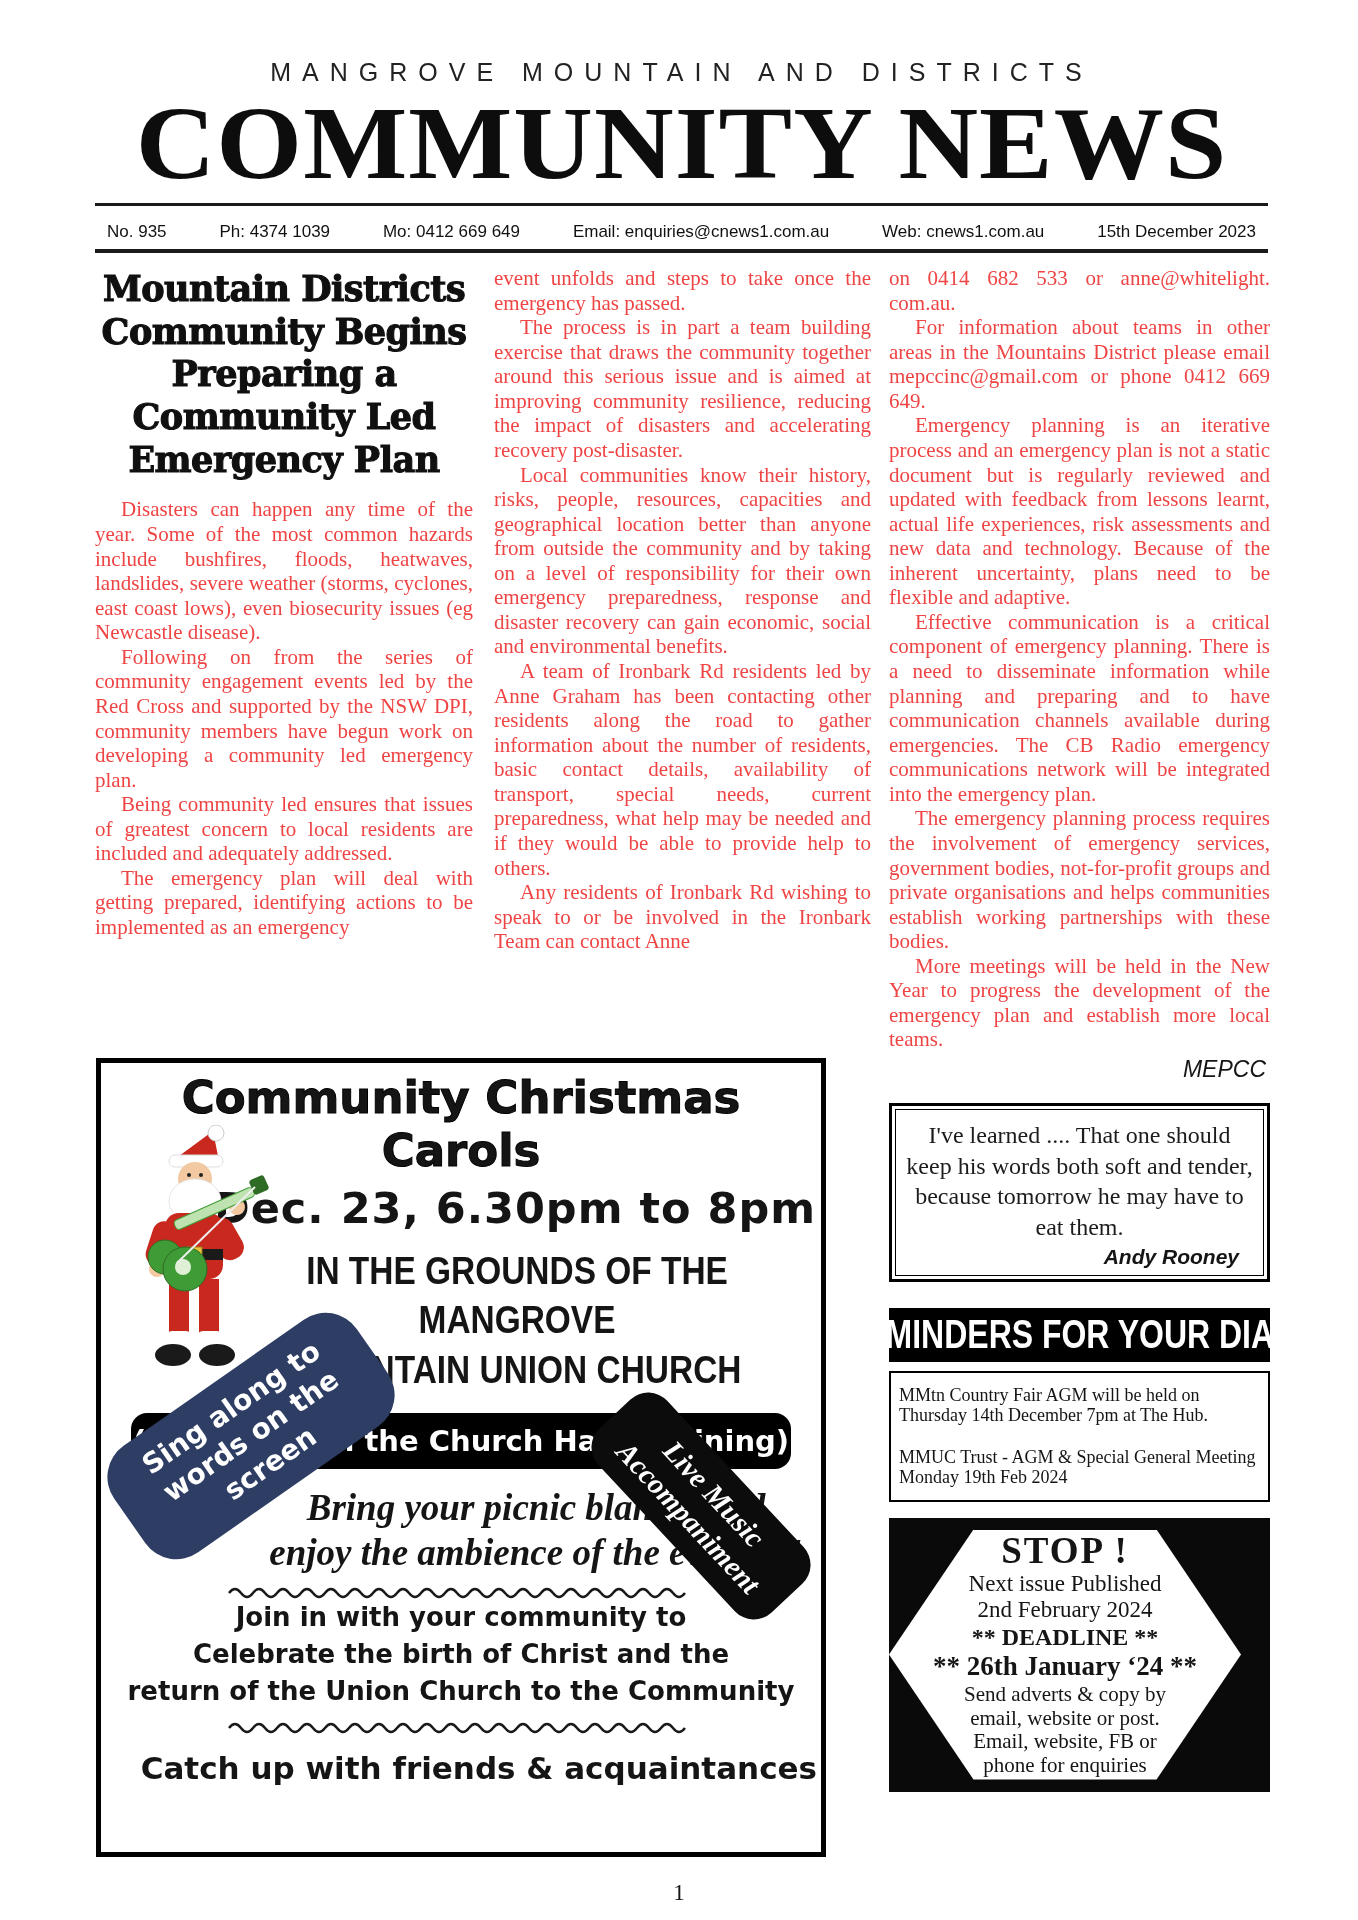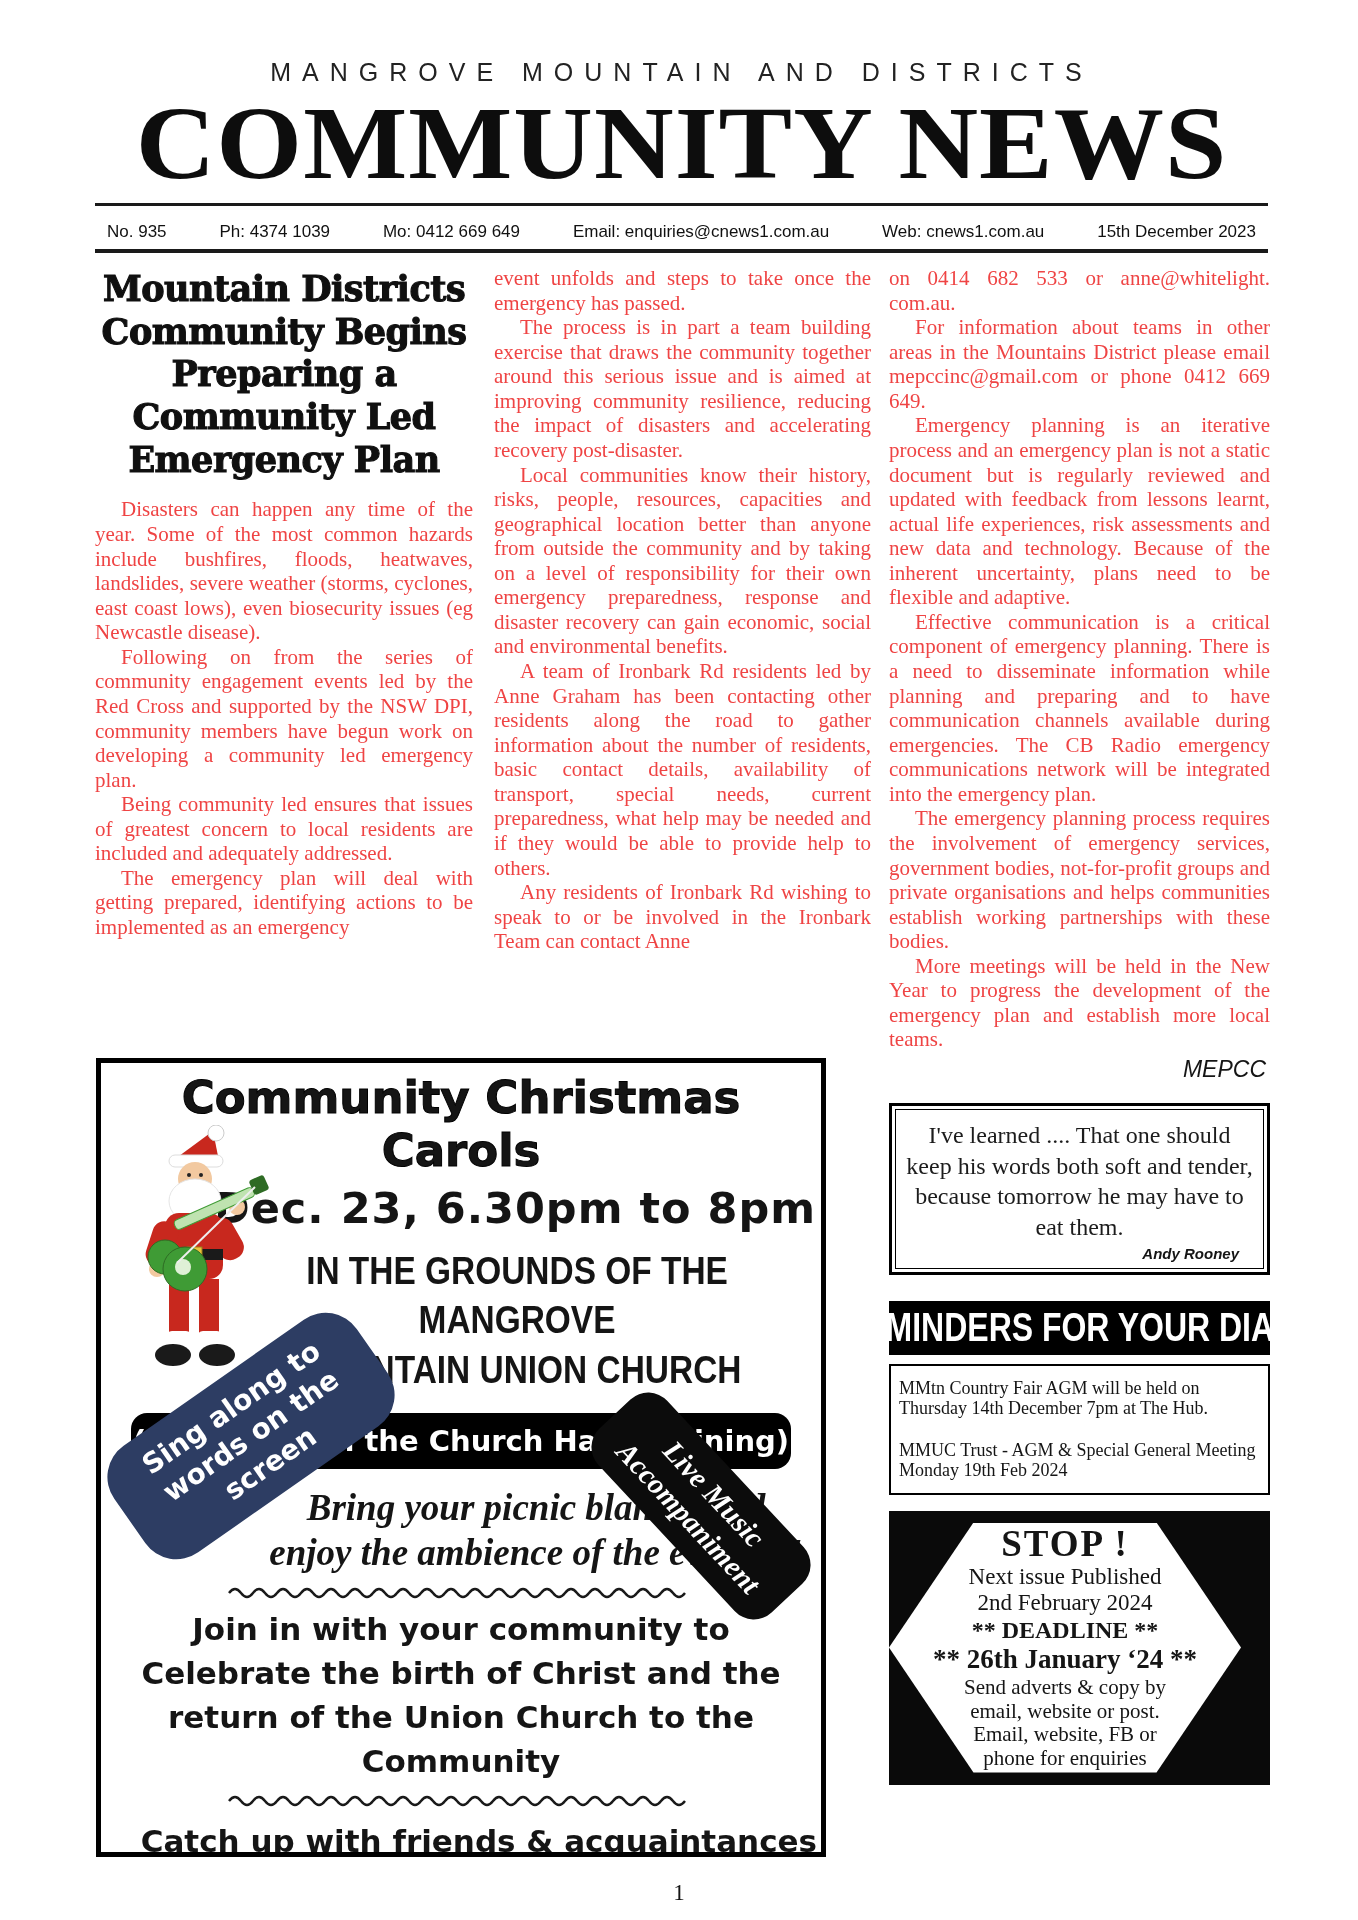--- a/index.html
+++ b/index.html
@@ -35,21 +35,21 @@
   .body-p {
     font-size:21px; line-height:1.17; text-align:justify; color:#ef4444;
     font-family:"Liberation Serif", serif;
   }
   .body-p.indent { text-indent:26px; }
   .byline { text-align:right; font-family:"Liberation Sans", sans-serif; font-style:italic; font-size:23px; margin-top:4px; padding-right:4px; }
   
   .quote-outer { border:3px solid #000; padding:3px; margin-top:20px; background:#fff; }
   .quote-inner { border:1px solid #000; padding:10px 8px 6px 8px; }
   .quote-text { font-size:24px; line-height:1.28; text-align:center; color:#1c1c1c; }
-  .quote-attrib { text-align:right; font-family:"Liberation Sans", sans-serif; font-style:italic; font-weight:bold; font-size:15px; padding-right:16px; margin-top:2px; }
+  .quote-attrib { text-align:right; font-family:"Liberation Sans", sans-serif; font-style:italic; font-weight:bold; font-size:21px; padding-right:16px; margin-top:2px; }
   
   .reminders { margin-top:26px; }
   .reminders-banner {
     background:#000; color:#fff; height:54px; display:flex; align-items:center; justify-content:center;
   }
   .reminders-banner span {
     font-family:"Liberation Sans", sans-serif; font-weight:bold; font-size:41px;
     transform:scaleX(0.78); white-space:nowrap; letter-spacing:0;
   }
   .reminders-box { border:2px solid #000; margin-top:9px; padding:12px 8px; }
@@ -80,21 +80,21 @@
     font-family:"Liberation Sans", sans-serif; font-weight:bold; font-size:38px; line-height:1.3;
     transform:scaleX(0.88); transform-origin:center;
   }
   .rain-bar {
     width:660px; height:56px; background:#000; border-radius:16px; margin:18px auto 0 auto;
     display:flex; align-items:center; justify-content:center;
   }
   .rain-bar span { color:#fff; font-size:29px; }
   .picnic { text-align:center; padding-left:150px; margin-top:16px; font-style:italic; font-weight:bold; font-size:37px; line-height:1.22; font-family:"Liberation Serif", serif; }
   .wave { display:block; margin:10px auto 0 auto; }
-  .join { text-align:center; margin-top:8px; font-size:31px; line-height:1.42; }
+  .join { text-align:center; font-size:26px; line-height:1.42; }
   .catch { text-align:right; margin-top:14px; font-size:31px; line-height:1.35; }
   .badge {
     position:absolute; color:#fff; display:flex; align-items:center; justify-content:center;
     text-align:center; line-height:1.22;
   }
   .badge-sing {
     left:2px; top:308px; width:296px; height:130px; background:#2d3d63; border-radius:38px;
     transform:rotate(-35deg); font-size:28px;
   }
   .badge-live {

